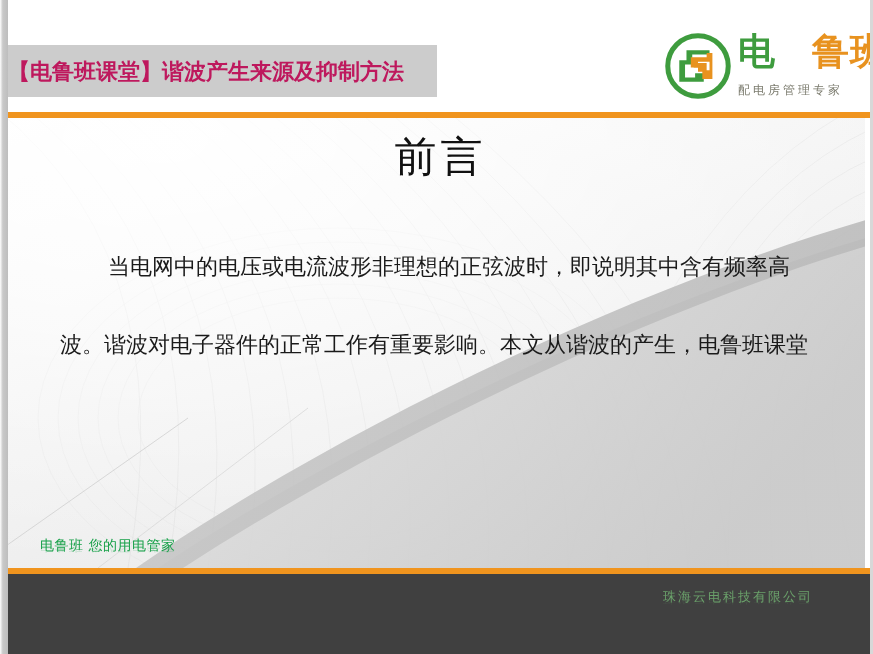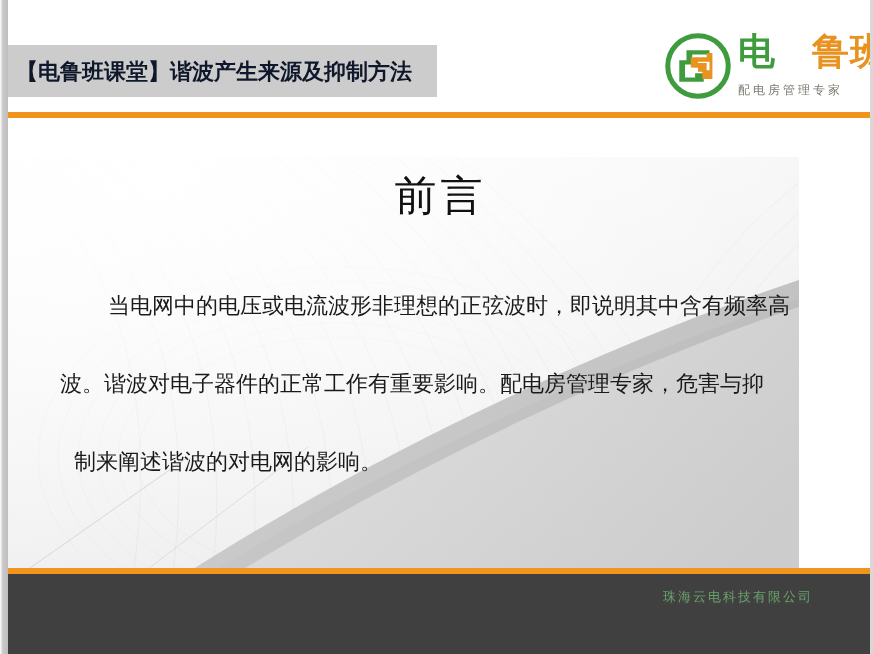--- a/index.html
+++ b/index.html
@@ -59,22 +59,22 @@
     background: #cccccc;
     z-index: 12;
     display: flex;
     align-items: center;
   }
   .title-text {
     font-family: "DejaVu Serif", "Liberation Serif", serif;
     font-weight: bold;
     font-size: 22px;
     line-height: 1;
-    color: #0f172a;
-    padding-left: 16px;
+    color: #be185d;
+    padding-left: 8px;
     letter-spacing: 0px;
     white-space: nowrap;
   }
 
   
   .logo-block {
     position: absolute;
     left: 662px;
     top: 30px;
     width: 205px;
@@ -130,26 +130,25 @@
     height: 6px;
     background: #f0941e;
     z-index: 30;
   }
 
   
   .body-canvas {
     position: absolute;
     left: 8px;
     top: 118px;
-    width: 791px;
+    width: 857px;
     height: 450px;
     overflow: hidden;
     background: linear-gradient(160deg, #fdfdfd 0%, #f2f2f2 45%, #e9e9e9 100%);
     z-index: 20;
-    margin-top: 39px;
   }
   .body-canvas svg.texture {
     position: absolute;
     left: 0; top: 0;
     width: 865px;
     height: 450px;
   }
 
   
   .headline {
@@ -351,22 +350,21 @@
       <path d="M865 100 C 615 172 320 318 128 450 L175 450 C 360 330 630 196 865 126 Z" fill="url(#swooshLine)" opacity="0.85"></path>
 
       <path d="M-5 430 L 180 300" stroke="#cfcfcf" stroke-width="0.8" fill="none"></path>
       <path d="M90 450 L 300 290" stroke="#d8d8d8" stroke-width="0.8" fill="none"></path>
     </svg>
 
     <div class="headline">前言</div>
 
     <div class="paragraph">
       <div class="para-line indent-1">当电网中的电压或电流波形非理想的正弦波时，即说明其中含有频率高</div>
-      <div class="para-line indent-3">波。谐波对电子器件的正常工作有重要影响。配电房管理专家，危害与抑</div>
-      <div class="para-line indent-4">制来阐述谐波的对电网的影响。</div>
+      <div class="para-line indent-3">波。谐波对电子器件的正常工作有重要影响。本文从谐波的产生，电鲁班课堂</div>
     </div>
 
     <div class="slogan-wrap">
       <div class="slogan">电鲁班 您的用电管家</div>
       <div class="slogan-reflect">电鲁班 您的用电管家</div>
     </div>
 
   </div>
 
   <div class="rule-bottom"></div>

